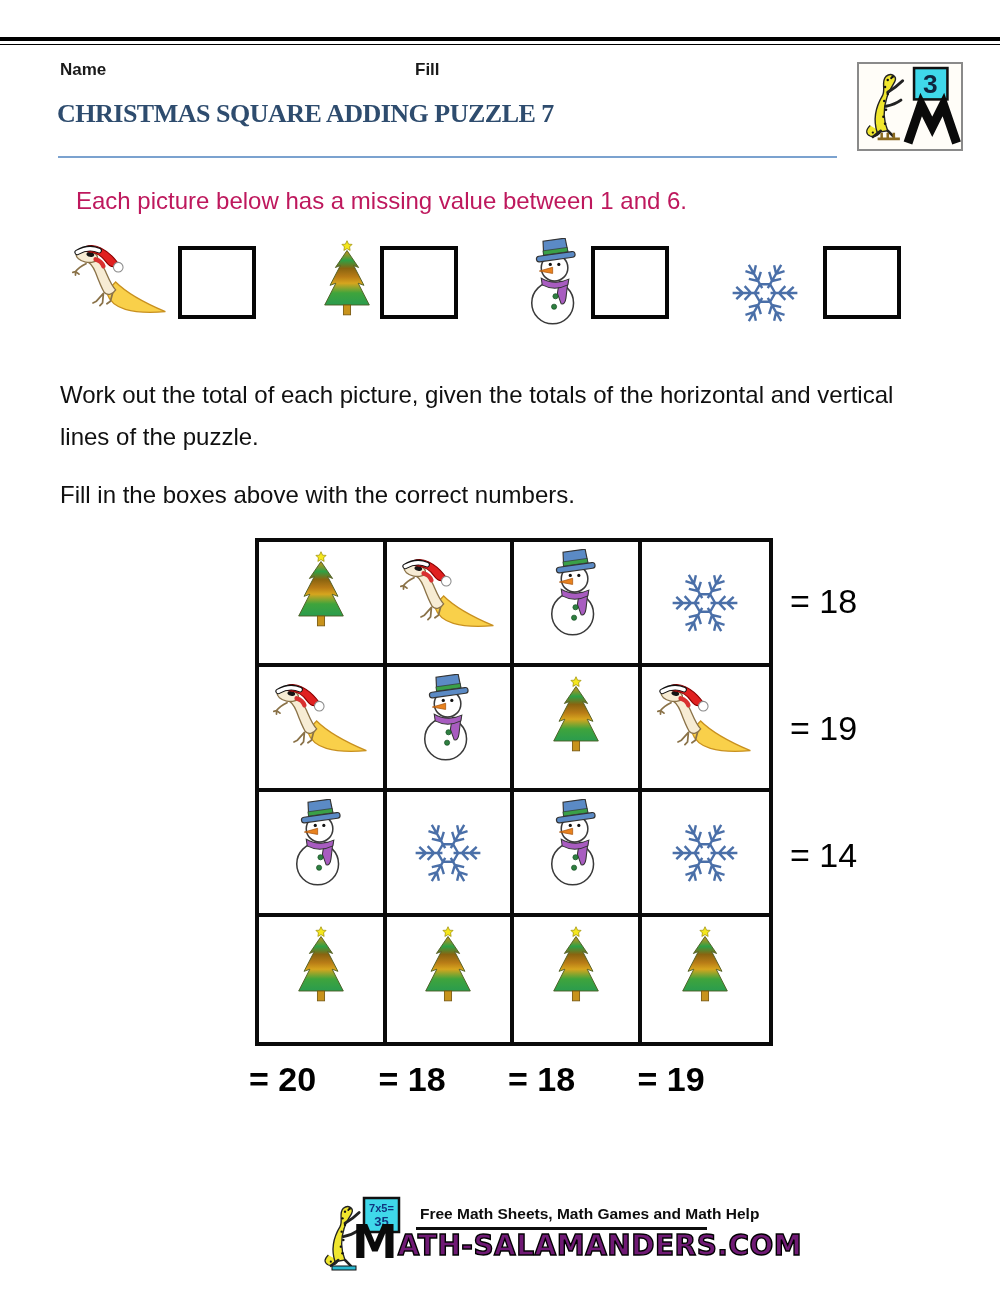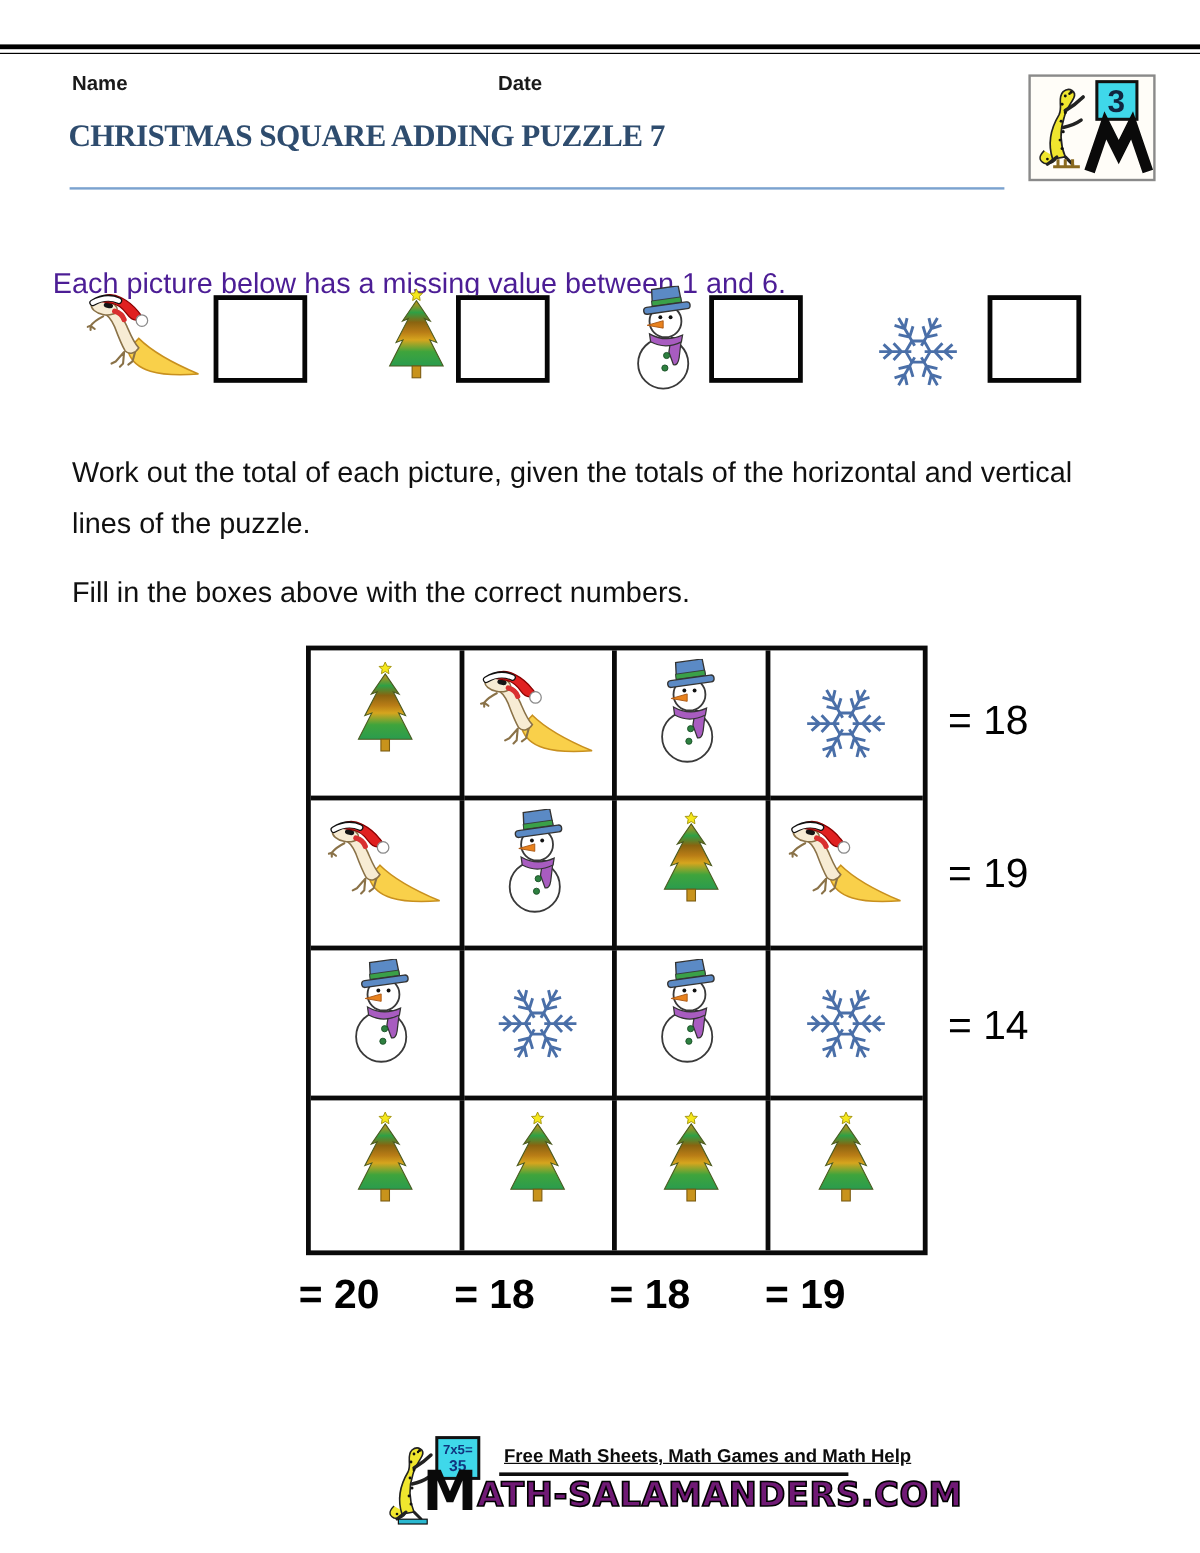--- a/index.html
+++ b/index.html
@@ -15,21 +15,21 @@
 
   .grade-logo{position:absolute;left:857px;top:62px;width:106px;height:89px;
               border:2px solid #8a8a8a;background:#fffdf8;box-sizing:border-box;}
   .grade-logo svg{width:100%;height:100%;}
 
   .page-title{position:absolute;left:57px;top:99px;width:800px;
               font-family:"Liberation Serif",serif;font-weight:600;font-size:26px;
               letter-spacing:-0.5px;color:#2e4c6e;white-space:nowrap;}
   .title-underline{position:absolute;left:58px;top:156px;width:779px;height:2px;background:#7ba2cf;}
 
-  .intro-text{position:absolute;left:44px;top:187px;font-size:24px;color:#4c1d95;margin-top:36px;}
+  .intro-text{position:absolute;left:76px;top:187px;font-size:24px;color:#be185d;}
 
   .key-row{position:absolute;left:0;top:234px;width:1000px;height:92px;}
   .key-row .pic{position:absolute;}
   .answer-box{position:absolute;width:70px;height:65px;border:4px solid #060606;background:#fff;}
 
   .para{position:absolute;left:60px;font-size:24px;line-height:42px;color:#101010;}
   .para-work{top:374px;width:880px;}
   .para-fill{top:474px;width:880px;}
 
   .puzzle-grid{position:absolute;left:255px;top:538px;width:518px;height:508px;
@@ -51,21 +51,21 @@
               grid-template-columns:repeat(4,1fr);}
   .col-total{text-align:left;font-size:34px;color:#000;font-weight:bold;}
 
   .pic{display:block;}
   .pic-tree{width:50px;height:92px;}
   .pic-salamander{width:96px;height:80px;}
   .pic-snowman{width:57px;height:88px;}
   .pic-snowflake{width:80px;height:74px;}
 
   .footer-mascot{position:absolute;left:320px;top:1196px;width:94px;height:76px;}
-  .footer-tagline{position:absolute;left:420px;top:1205px;font-size:15.5px;font-weight:bold;color:#0d0d0d;text-decoration:underline;}
+  .footer-tagline{position:absolute;left:420px;top:1205px;font-size:15.5px;font-weight:bold;color:#0d0d0d;}
   .footer-rule{position:absolute;left:416px;top:1227px;width:291px;height:3px;background:#0d0d0d;}
   .brand{position:absolute;left:352px;top:1222px;display:flex;align-items:flex-end;}
   .brand-m{font-family:"DejaVu Sans",sans-serif;font-weight:bold;font-size:46px;line-height:40px;
            color:#0a0a0a;letter-spacing:0;}
   .brand-text{font-family:"DejaVu Sans",sans-serif;font-weight:bold;font-size:28px;line-height:32px;
               color:#701a75;-webkit-text-stroke:1.4px #000;letter-spacing:0.5px;}
 </style>
 </head>
 <body>
 
@@ -162,21 +162,21 @@
       <circle cx="35.5" cy="8.5" r="1.5" fill="#111"></circle>
     </symbol>
   </defs>
 </svg>
 
 <div class="page">
 
   <div class="top-rule"></div>
 
   <div class="field-label name-label">Name</div>
-  <div class="field-label date-label">Date</div>
+  <div class="field-label date-label">Fill</div>
 
   <div class="grade-logo">
     <svg viewBox="0 0 100 84">
       <g>
         <use href="#sym-mascot" x="2" y="4" width="52" height="72"></use>
       </g>
       <path d="M18,74 h22 M22,68 v6 M28,68 v6 M34,68 v6" stroke="#8a6a20" stroke-width="2.5" fill="none"></path>
       <rect x="54" y="4" width="33" height="31" fill="#3fd8ea" stroke="#111" stroke-width="2.5"></rect>
       <text x="70" y="29" text-anchor="middle" font-family="Liberation Sans, sans-serif" font-size="26" font-weight="bold" fill="#10253f">3</text>
       <polyline points="48,78 61,40 72,62 83,40 96,78" fill="none" stroke="#0a0a0a" stroke-width="9"></polyline>

